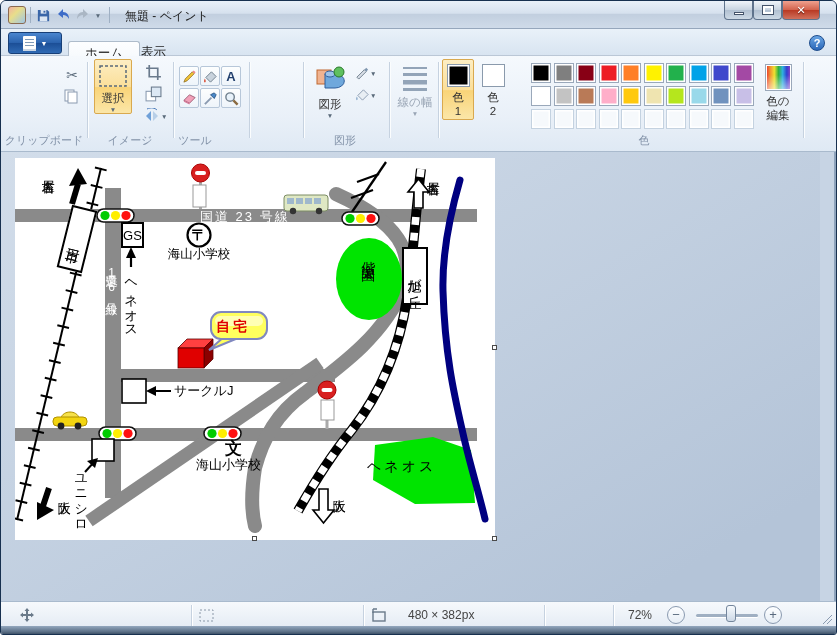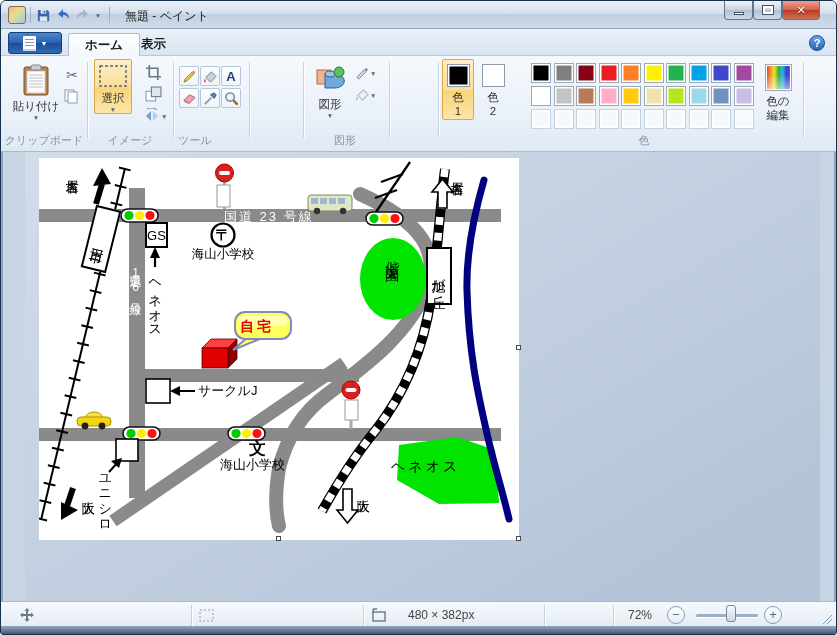--- a/index.html
+++ b/index.html
@@ -21,21 +21,21 @@
   .min-glyph{width:10px;height:3px;background:#fff;border:1px solid #44536a;margin-top:6px;}
   .max-glyph{width:10px;height:8px;border:2px solid #fff;outline:1px solid #44536a;background:transparent;}
   .close-glyph{color:#fff;font-size:11px;font-weight:bold;text-shadow:0 1px 1px #5a1208;}
   
   .tabrow{position:absolute;left:0;top:28px;right:0;height:27px;background:linear-gradient(#e9f1f9,#d8e4f1);border-bottom:1px solid #bac7d6;}
   .appmenu{position:absolute;left:7px;top:3px;width:54px;height:22px;border-radius:3px;border:1px solid #173f77;
     background:linear-gradient(#4a86cf,#2a62ad 50%,#1c4f97 52%,#2f6ab4);display:flex;align-items:center;justify-content:center;gap:5px;}
   .appmenu .doc{width:13px;height:15px;background:#fdfdfd;border-radius:1px;box-shadow:inset 0 -2px 0 #c9d6e4;position:relative;}
   .appmenu .doc:before{content:"";position:absolute;left:2px;top:3px;width:9px;height:1.5px;background:#7f9ab8;box-shadow:0 3px 0 #7f9ab8,0 6px 0 #7f9ab8;}
   .ddw{color:#fff;font-size:7px;}
-  .tab{position:absolute;top:4px;height:23px;padding:0 16px;display:flex;align-items:center;font-size:12.5px;color:#1e1e1e;font-weight:bold;}
+  .tab{position:absolute;top:12px;height:23px;padding:0 16px;display:flex;align-items:center;font-size:12.5px;color:#1e1e1e;}
   .tab.active{background:linear-gradient(#fdfeff,#f3f8fc);border:1px solid #aebccb;border-bottom:none;border-radius:3px 3px 0 0;}
   .helpbtn{position:absolute;right:11px;top:6px;width:16px;height:16px;border-radius:50%;
     background:linear-gradient(#6aa6e4,#2b67b8);border:1px solid #1d4c8c;color:#fff;font-size:11px;font-weight:bold;
     display:flex;align-items:center;justify-content:center;}
   
   .ribbon{position:absolute;left:0;top:55px;right:0;height:96px;
     background:linear-gradient(#f5f9fd,#e9f0f8 65%,#dfe9f4);border-bottom:1px solid #a9bacd;}
   .gsep{position:absolute;top:6px;height:76px;width:1px;background:#c6d2e0;box-shadow:1px 0 0 #fbfdfe;}
   .glabel{position:absolute;bottom:3px;font-size:11px;color:#8292a8;text-align:center;}
   .bigbtn{position:absolute;top:3px;display:flex;flex-direction:column;align-items:center;font-size:11.5px;color:#333;
@@ -49,21 +49,21 @@
   .swrow{position:absolute;left:530px;display:flex;gap:2.5px;}
   .swatch{width:20px;height:20px;border:1px solid #9aa8ba;box-shadow:inset 0 0 0 1.5px #fff;}
   .swatch.empty{background:#f6f9fc;border-color:#c4d2e0;}
   .csw{width:23px;height:23px;border:1px solid #8a9aac;box-shadow:inset 0 0 0 1.5px #fff;}
   .rainbow{width:27px;height:27px;border:1px solid #9aa8ba;box-shadow:inset 0 0 0 1px #fff;
     background:linear-gradient(0deg,rgba(255,255,255,.55),rgba(0,0,0,0) 60%),
       linear-gradient(90deg,#e83030,#f09030,#f0e030,#30b040,#30b0e0,#3040d0,#a040c0);}
   .grayed{color:#98a4b4;}
   
   .workspace{position:absolute;left:0;top:151px;right:16px;height:484px;
-    background:linear-gradient(150deg,#d2ddea,#b4c4d8 85%);margin-left:24px;}
+    background:linear-gradient(150deg,#d2ddea,#b4c4d8 85%);}
   .canvas{position:absolute;left:14px;top:6px;width:480px;height:382px;background:#fff;}
   .map-svg{position:absolute;left:0;top:0;}
   .ml{position:absolute;line-height:1.05;color:#000;white-space:nowrap;}
   .mlv{writing-mode:vertical-rl;text-orientation:upright;white-space:normal;}
   .stbox{position:absolute;background:#fff;border:2px solid #000;display:flex;align-items:center;justify-content:center;}
   .handle{position:absolute;width:5px;height:5px;background:#fff;border:1px solid #4a4a4a;}
   
   .statusbar{position:absolute;left:0;right:0;top:600px;height:27px;
     background:linear-gradient(#f6f9fc,#e4ebf4);border-top:1px solid #a9bacd;font-size:12px;color:#444;}
   .sbsep{position:absolute;top:3px;height:21px;width:1px;background:#c6d2e0;box-shadow:1px 0 0 #fff;}
@@ -128,30 +128,20 @@
     </div>
     <div class="tab active" style="left:67px">ホーム</div>
     <div class="tab" style="left:124px">表示</div>
     <div class="helpbtn">
         <span>?</span>
       </div>
   </div>
 
   <div class="ribbon">
 
-    <div class="bigbtn" style="left:10px;width:50px">
-      <svg width="26" height="32" viewBox="0 0 26 32">
-        <rect x="1" y="3" width="24" height="28" rx="2" fill="#b5824e" stroke="#7c5426"></rect>
-        <rect x="4" y="7" width="18" height="22" fill="#fdfdfd" stroke="#c8c8c8"></rect>
-        <rect x="8" y="1" width="10" height="5" rx="1.5" fill="#c9ced4" stroke="#7e868e"></rect>
-        <path d="M6 11 h14 M6 14 h14 M6 17 h14 M6 20 h14 M6 23 h14" stroke="#b9bfc6" stroke-width="1"></path>
-      </svg>
-      <span class="blabel">貼り付け</span>
-      <span class="dd">▼</span>
-    </div>
     <div class="flaticon" style="left:62px;top:10px;width:18px;height:18px;font-size:14px;color:#5a6a7a">
         <span>✂</span>
       </div>
     <div class="flaticon" style="left:62px;top:32px">
       <svg width="16" height="16" viewBox="0 0 16 16">
         <rect x="2" y="2" width="9" height="11" fill="#fff" stroke="#8a9ab0"></rect>
           <rect x="5" y="4" width="9" height="11" fill="#fff" stroke="#8a9ab0"></rect>
       </svg>
     </div>
     <div class="glabel" style="left:0;width:86px">クリップボード</div>
@@ -244,20 +234,30 @@
     <div class="flaticon" style="left:354px;top:31px">
       <svg width="15" height="15" viewBox="0 0 16 16">
         <path d="M3 9 L9 3 L14 8 L8 14 Z" fill="#e8eef4" stroke="#8a9ab0"></path>
           <path d="M2 10 q1.6 3 0 4 q-1.6 -1 0 -4" fill="#88a8c8"></path>
       </svg>
         <span class="dd">▼</span>
     </div>
     <div class="glabel" style="left:300px;width:88px">図形</div>
     <div class="gsep" style="left:388px"></div>
 
+    <div class="bigbtn" style="left:392px;width:44px">
+      <svg width="26" height="28" viewBox="0 0 26 28">
+        <rect x="1" y="3" width="24" height="2" fill="#93a4b8"></rect>
+          <rect x="1" y="9" width="24" height="3" fill="#93a4b8"></rect>
+        <rect x="1" y="16" width="24" height="4.5" fill="#93a4b8"></rect>
+          <rect x="1" y="24" width="24" height="3" fill="#93a4b8"></rect>
+      </svg>
+      <span class="blabel grayed">線の幅</span>
+      <span class="dd grayed">▼</span>
+    </div>
     <div class="gsep" style="left:437px"></div>
 
     <div class="bigbtn selected" style="left:441px;width:32px">
       <div class="csw" style="background:#000"></div>
       <span class="blabel">色</span>
       <span class="blabel" style="margin-top:0">1</span>
     </div>
     <div class="bigbtn" style="left:476px;width:32px">
       <div class="csw" style="background:#fff"></div>
       <span class="blabel">色</span>

